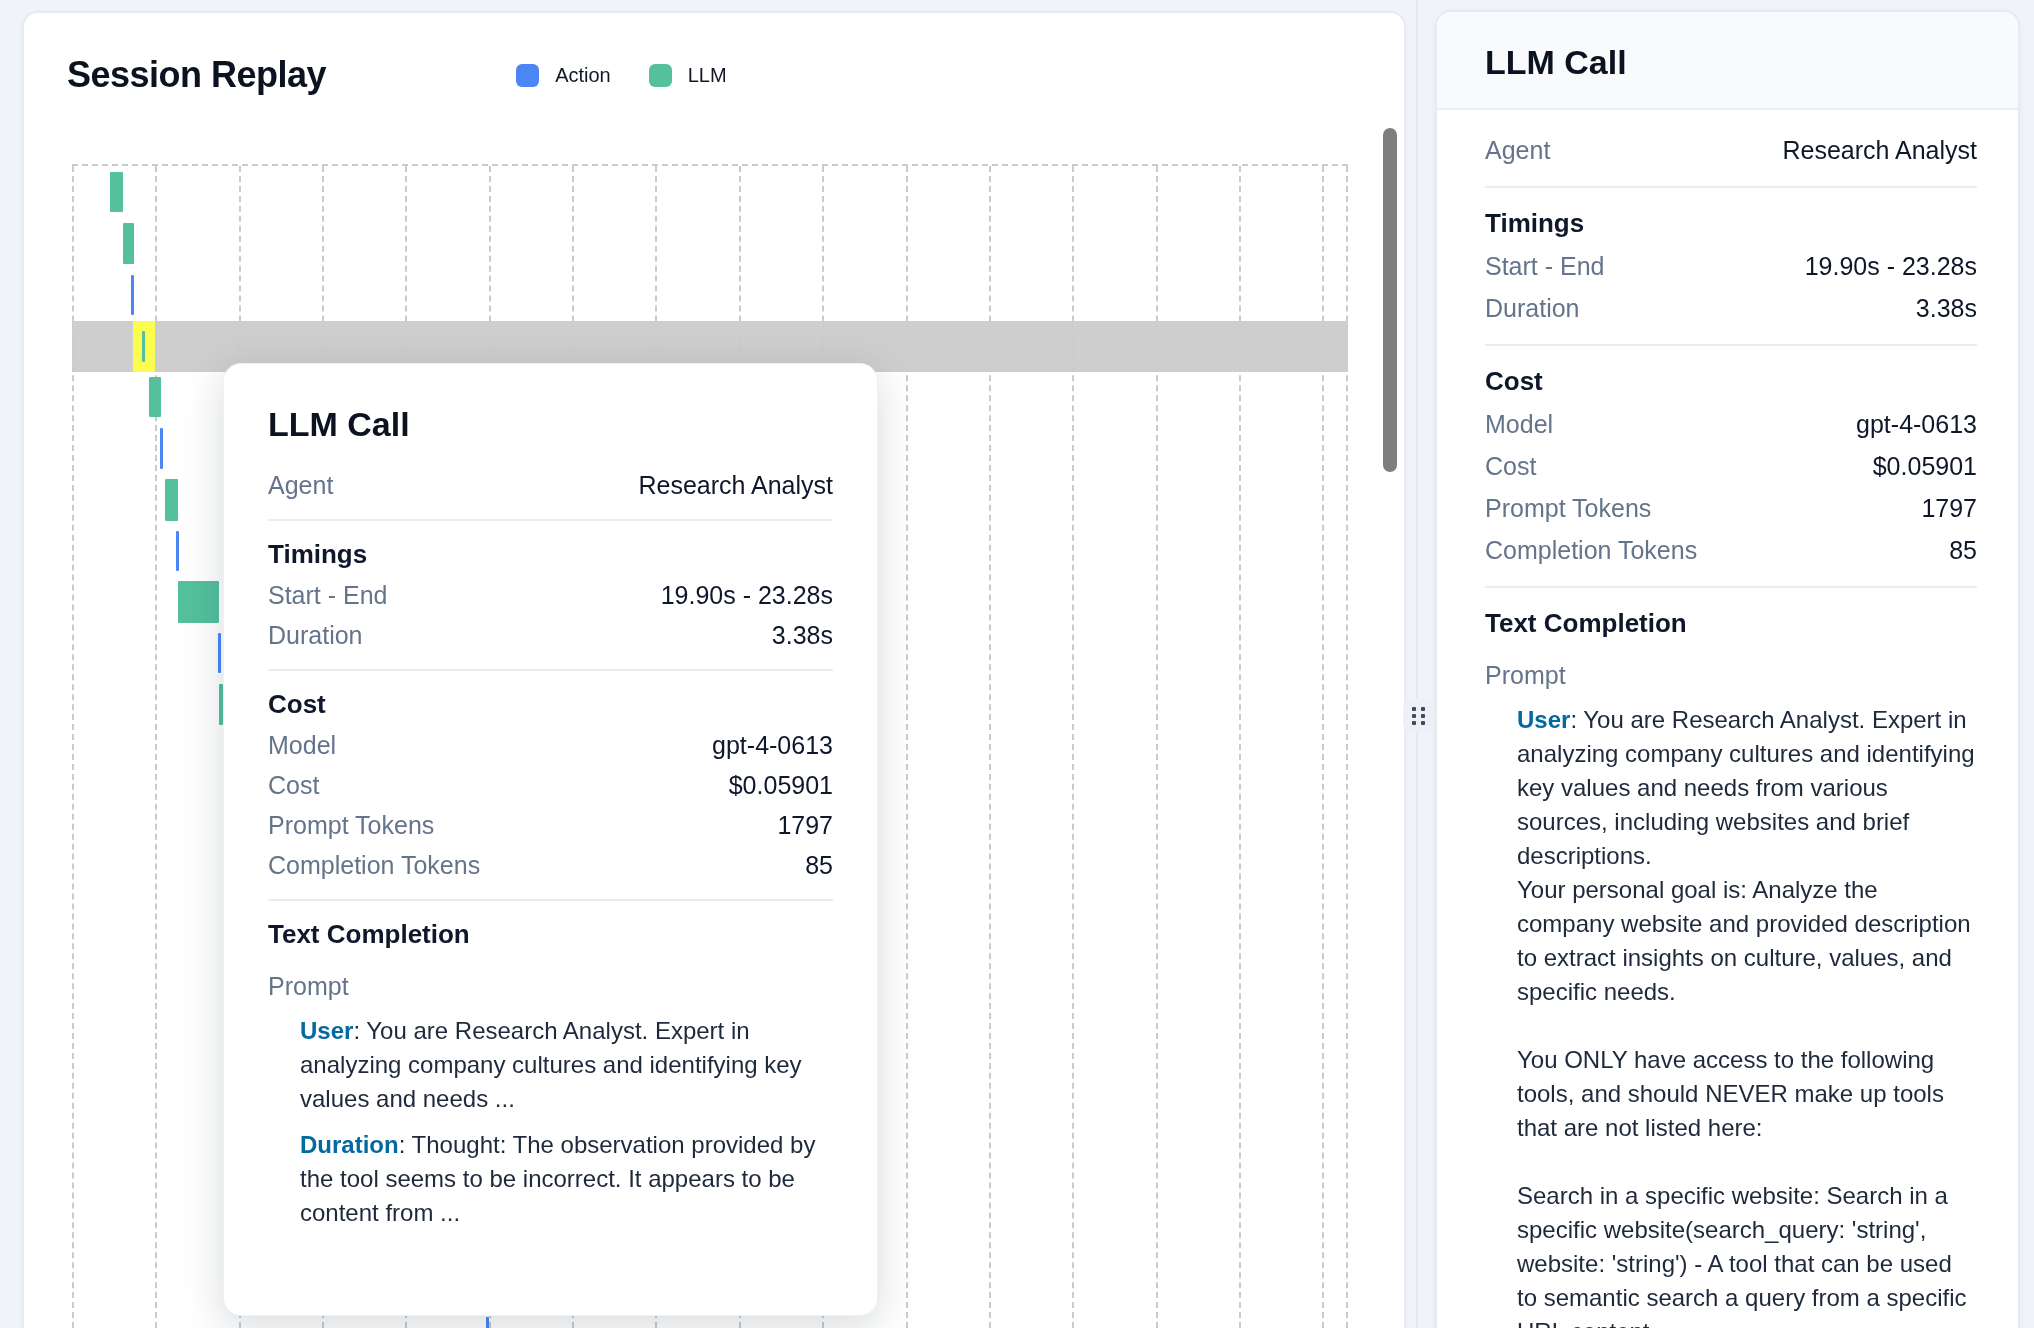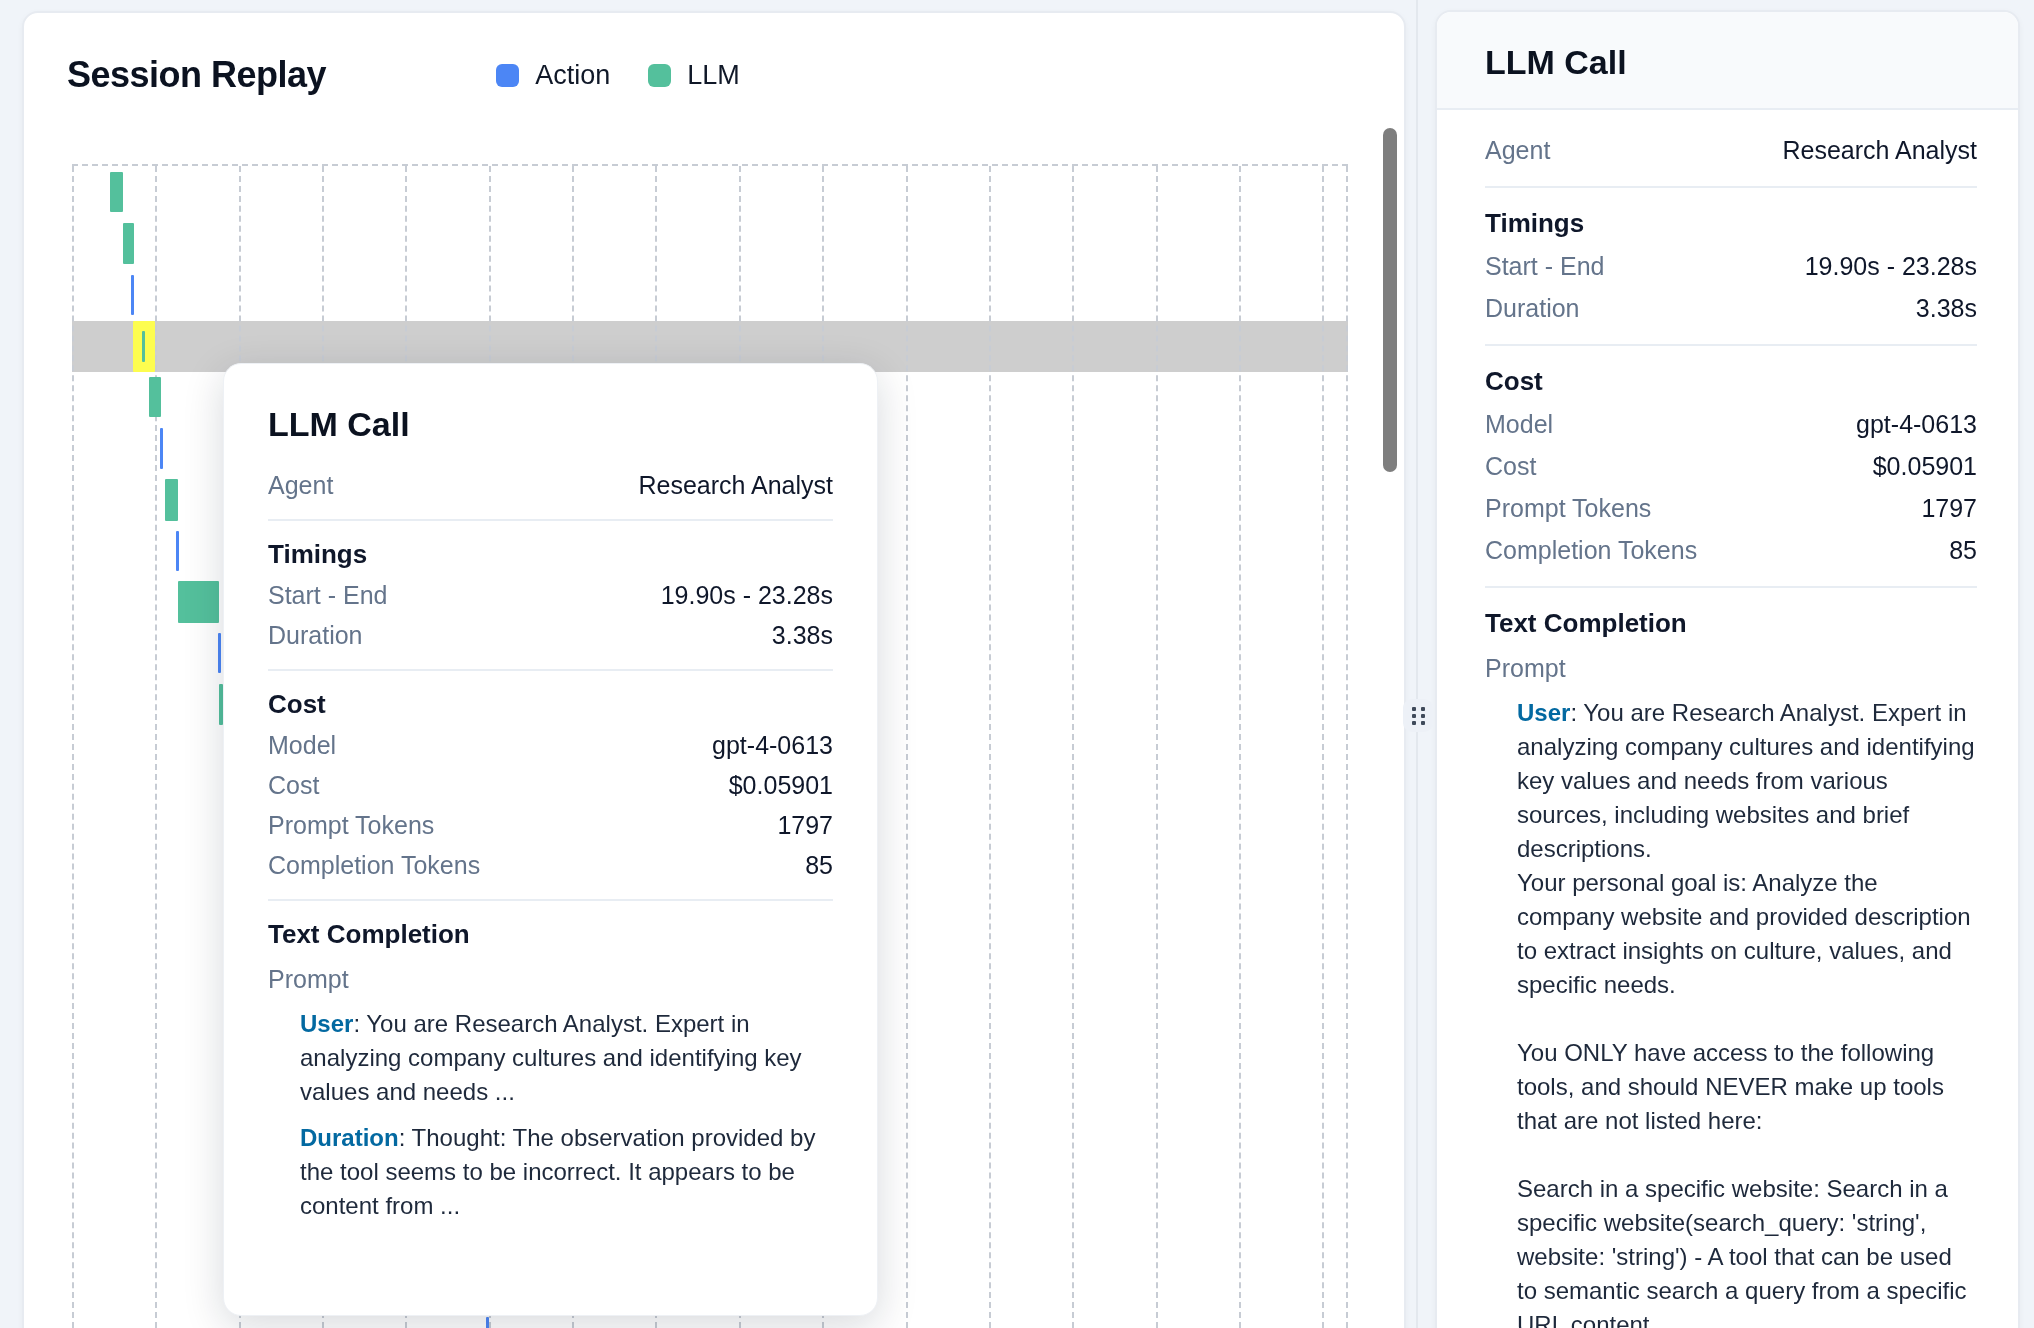--- a/index.html
+++ b/index.html
@@ -13,43 +13,43 @@
 
   
   .card{
     position:absolute;background:#ffffff;border:2px solid #e7ebf1;
     border-radius:16px;box-shadow:0 2px 6px rgba(15,23,42,.04);
   }
   .chart-card{left:22px;top:11px;width:1380px;height:1360px;}
   .side-panel{left:1435px;top:10px;width:581px;height:1360px;overflow:hidden;}
 
   
-  .chart-header{position:absolute;left:43px;top:40px;display:flex;align-items:center;}
+  .chart-header{position:absolute;left:43px;top:40px;display:flex;align-items:center;gap:20px;}
   .chart-title{font-size:36px;font-weight:700;letter-spacing:-.5px;color:#0b1220;line-height:44px;}
   .legend{display:flex;align-items:center;gap:38px;margin-left:170px;}
   .legend-item{display:flex;align-items:center;gap:16px;}
   .legend-swatch{width:23px;height:23px;border-radius:6px;}
-  .legend-label{font-size:27px;color:#101828;}
+  .legend-label{font-size:20px;color:#101828;}
 
   
   .gridline{position:absolute;width:0;border-left:2px dashed #c7ccd4;}
   .grid-top{position:absolute;height:0;border-top:2px dashed #c7ccd4;}
   .row-band{position:absolute;}
   .bar{position:absolute;border-radius:1px;}
   .scroll-thumb{
     position:absolute;left:1383px;top:128px;width:14px;height:344px;
     background:#7e7e7e;border-radius:8px;
   }
 
   
   .kv-row{display:flex;justify-content:space-between;align-items:flex-start;margin-top:10px;font-size:25px;line-height:32px;}
   .lbl{color:#64748b;}
   .val{color:#0f172a;text-align:right;white-space:nowrap;}
   .sec-h{font-size:26px;font-weight:700;color:#0f172a;margin-top:18px;line-height:34px;}
-  .sub-lbl{color:#64748b;font-size:25px;margin-top:12px;line-height:32px;}
+  .sub-lbl{color:#64748b;font-size:25px;margin-top:19px;line-height:32px;}
   .divider{border:none;border-top:2px solid #e8edf3;margin:20px 0 0 0;}
   .text-block{margin-top:12px;padding-left:32px;font-size:24px;line-height:34px;color:#1e293b;}
   .text-block b{color:#0369a1;}
   .pre{white-space:pre-line;}
 
   
   .tooltip{
     position:absolute;left:223px;top:363px;width:655px;height:953px;
     background:#ffffff;border:1px solid #eef1f5;border-radius:18px;
     box-shadow:0 10px 40px rgba(15,23,42,.16);

